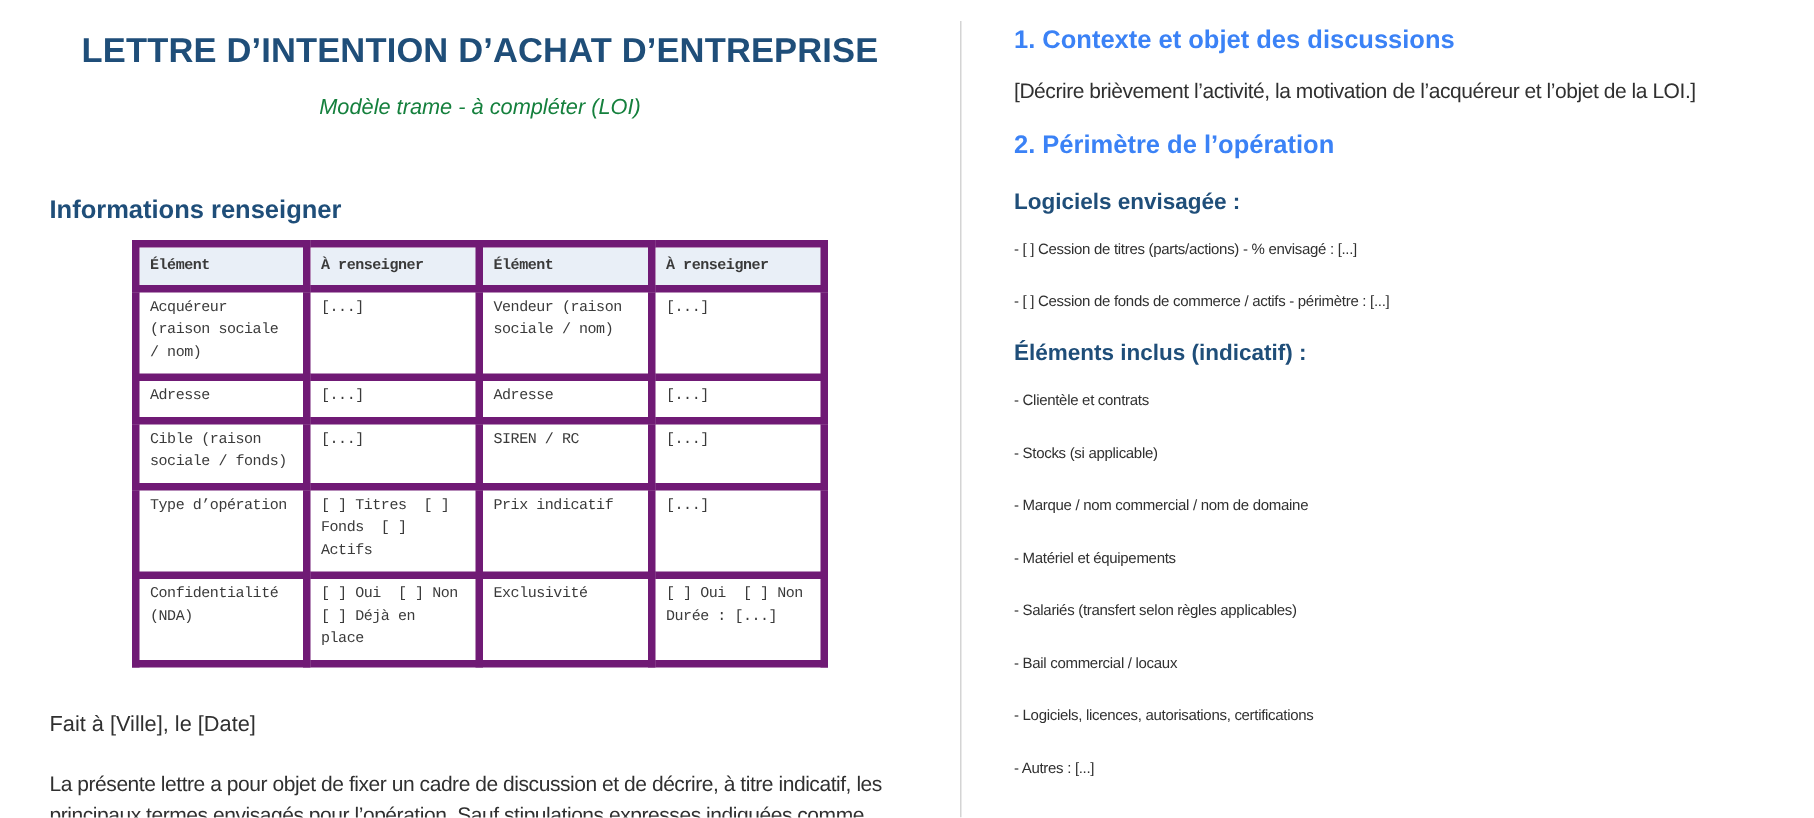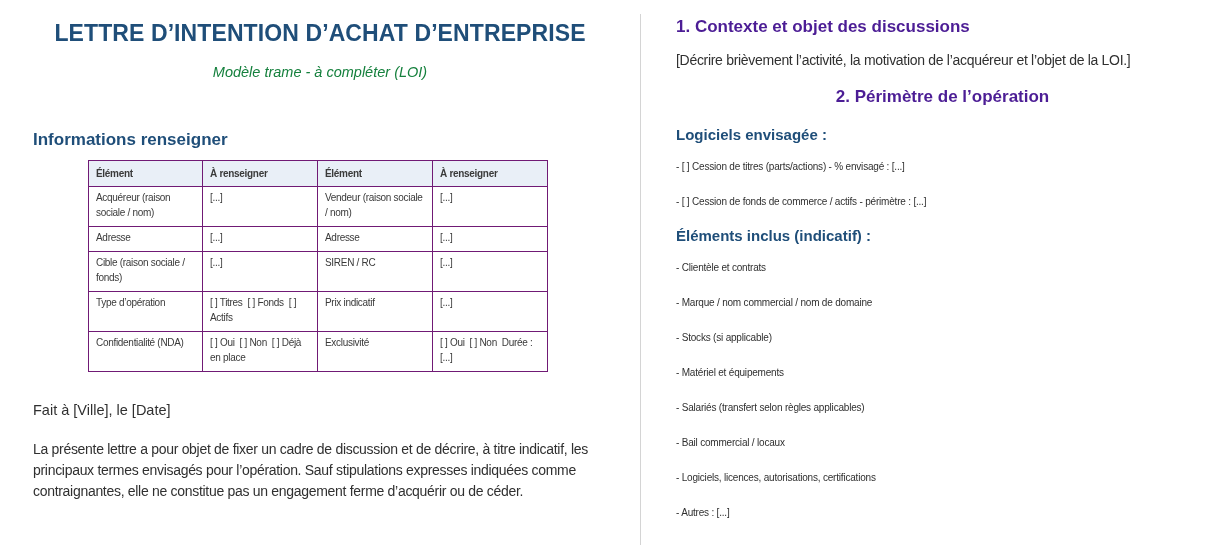--- a/index.html
+++ b/index.html
@@ -44,27 +44,28 @@
   table.info {
     margin: 10px 0 0 88px;
     width: 459px;
     border-collapse: collapse;
     table-layout: fixed;
     font-size: 10px;
     letter-spacing: -0.3px;
     color: #3a3a3a;
   }
   table.info th, table.info td {
-    border: 1px solid #701a75;
+    border: 5px solid #701a75;
     padding: 3px 7px 6px;
     vertical-align: top;
     text-align: left;
     white-space: pre-wrap;
     line-height: 1.5;
     overflow: hidden;
+    font-family: Liberation Mono, monospace;
   }
   table.info thead th {
     background: #e9eff7;
     font-weight: bold;
     height: 25px;
     padding: 5px 7px;
   }
   tr.r-tall  td { height: 40px; }
   tr.r-short td { height: 25px; }
 
@@ -74,26 +75,26 @@
     margin: 21px 25px 0 33px;
     width: 585px;
     font-size: 14px;
     letter-spacing: -0.3px;
     line-height: 21px;
   }
 
   
   .col-right { position: absolute; left: 676px; top: 0; width: 533px; height: 545px; padding-top: 17px; }
   .rc-h {
-    color: #4c1d95;
+    color: #3b82f6;
     font-size: 17px;
     font-weight: bold;
     margin-bottom: 13px;
   }
-  .rc-h2 { margin-bottom: 19px; text-align: center; }
+  .rc-h2 { margin-bottom: 19px; }
   .rc-body {
     font-size: 14px;
     letter-spacing: -0.3px;
     white-space: nowrap;
     margin-bottom: 17px;
     line-height: 20px;
   }
   .rc-sub {
     color: #1f4e79;
     font-size: 15px;
@@ -184,22 +185,22 @@
 
     <div class="rc-sub">Logiciels envisagée :</div>
     <ul class="rc-list">
       <li class="rc-item">- [ ] Cession de titres (parts/actions) - % envisagé : [...]</li>
       <li class="rc-item">- [ ] Cession de fonds de commerce / actifs - périmètre : [...]</li>
     </ul>
 
     <div class="rc-sub">Éléments inclus (indicatif) :</div>
     <ul class="rc-list">
       <li class="rc-item">- Clientèle et contrats</li>
+      <li class="rc-item">- Stocks (si applicable)</li>
       <li class="rc-item">- Marque / nom commercial / nom de domaine</li>
-      <li class="rc-item">- Stocks (si applicable)</li>
       <li class="rc-item">- Matériel et équipements</li>
       <li class="rc-item">- Salariés (transfert selon règles applicables)</li>
       <li class="rc-item">- Bail commercial / locaux</li>
       <li class="rc-item">- Logiciels, licences, autorisations, certifications</li>
       <li class="rc-item">- Autres : [...]</li>
     </ul>
   </div>
 
 </div>
 

